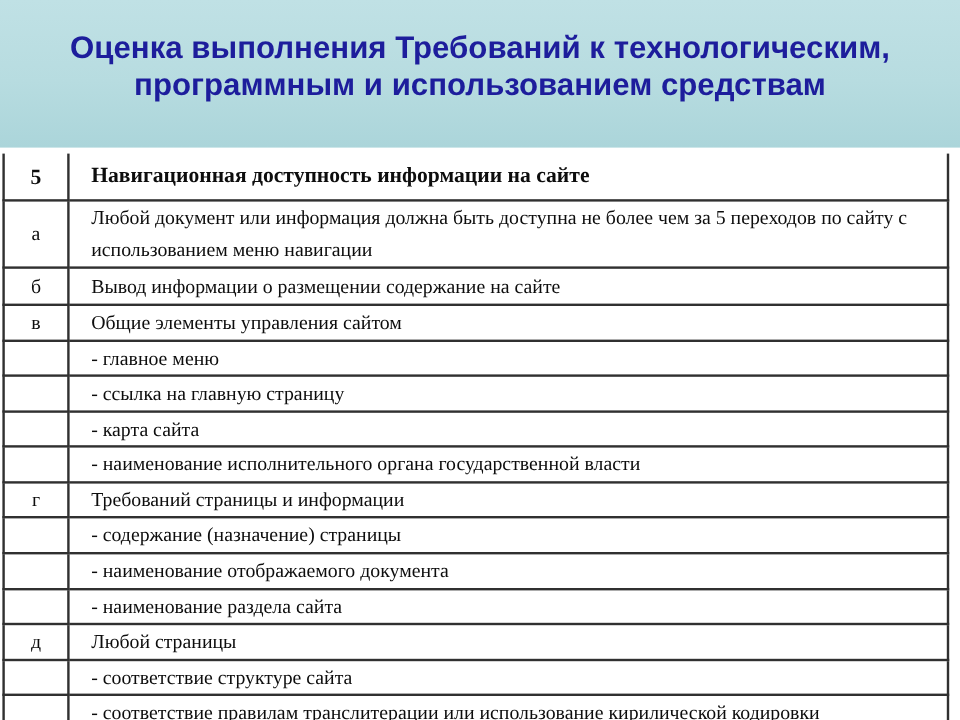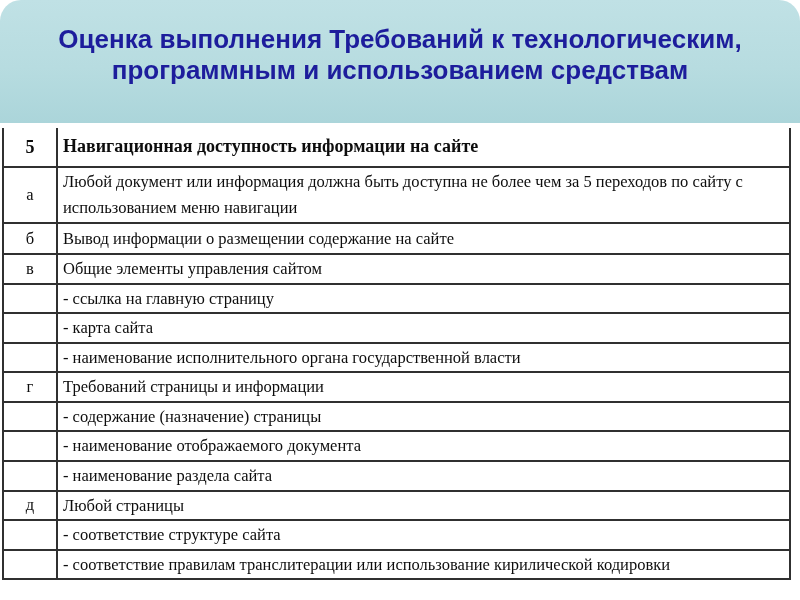--- a/index.html
+++ b/index.html
@@ -6,21 +6,20 @@
   body {
     width: 800px; height: 600px;
     font-family: "Liberation Serif", serif;
     background: #ffffff;
   }
   .slide {
     position: relative;
     width: 800px; height: 600px;
     background: #ffffff;
     overflow: hidden;
-    border-radius: 21px;
   }
   .title-band {
     position: absolute;
     left: 0; top: 0;
     width: 800px; height: 123px;
     background: linear-gradient(180deg, #c0e1e5 0%, #b7dce0 55%, #abd5da 100%);
   }
   .slide-title {
     position: absolute;
     left: 0; top: 24px;
@@ -35,21 +34,21 @@
   .req-table {
     position: absolute;
     left: 2px; top: 128px;
     width: 789px;
     border-collapse: collapse;
     table-layout: fixed;
     background: #ffffff;
   }
   .req-table td {
     border: 2px solid #303030;
-    padding: 1px 5px;
+    padding: 1px 18px;
     font-size: 16.5px;
     color: #0d0d0d;
     vertical-align: middle;
     overflow: hidden;
   }
   .req-table tr:first-child td { border-top: none; }
   .req-table td.num {
     width: 48px;
     text-align: center;
     padding: 1px 2px;
@@ -87,20 +86,24 @@
         <tr class="item-lg">
           <td class="num">б</td>
           <td class="txt">Вывод  информации о размещении содержание на сайте</td>
         </tr>
         <tr class="item">
           <td class="num">в</td>
           <td class="txt">Общие элементы управления сайтом</td>
         </tr>
         <tr class="sub">
           <td class="num"></td>
+          <td class="txt">- главное меню</td>
+        </tr>
+        <tr class="sub">
+          <td class="num"></td>
           <td class="txt">- ссылка на главную страницу</td>
         </tr>
         <tr class="sub">
           <td class="num"></td>
           <td class="txt">- карта сайта</td>
         </tr>
         <tr class="sub">
           <td class="num"></td>
           <td class="txt">- наименование исполнительного органа государственной власти</td>
         </tr>

